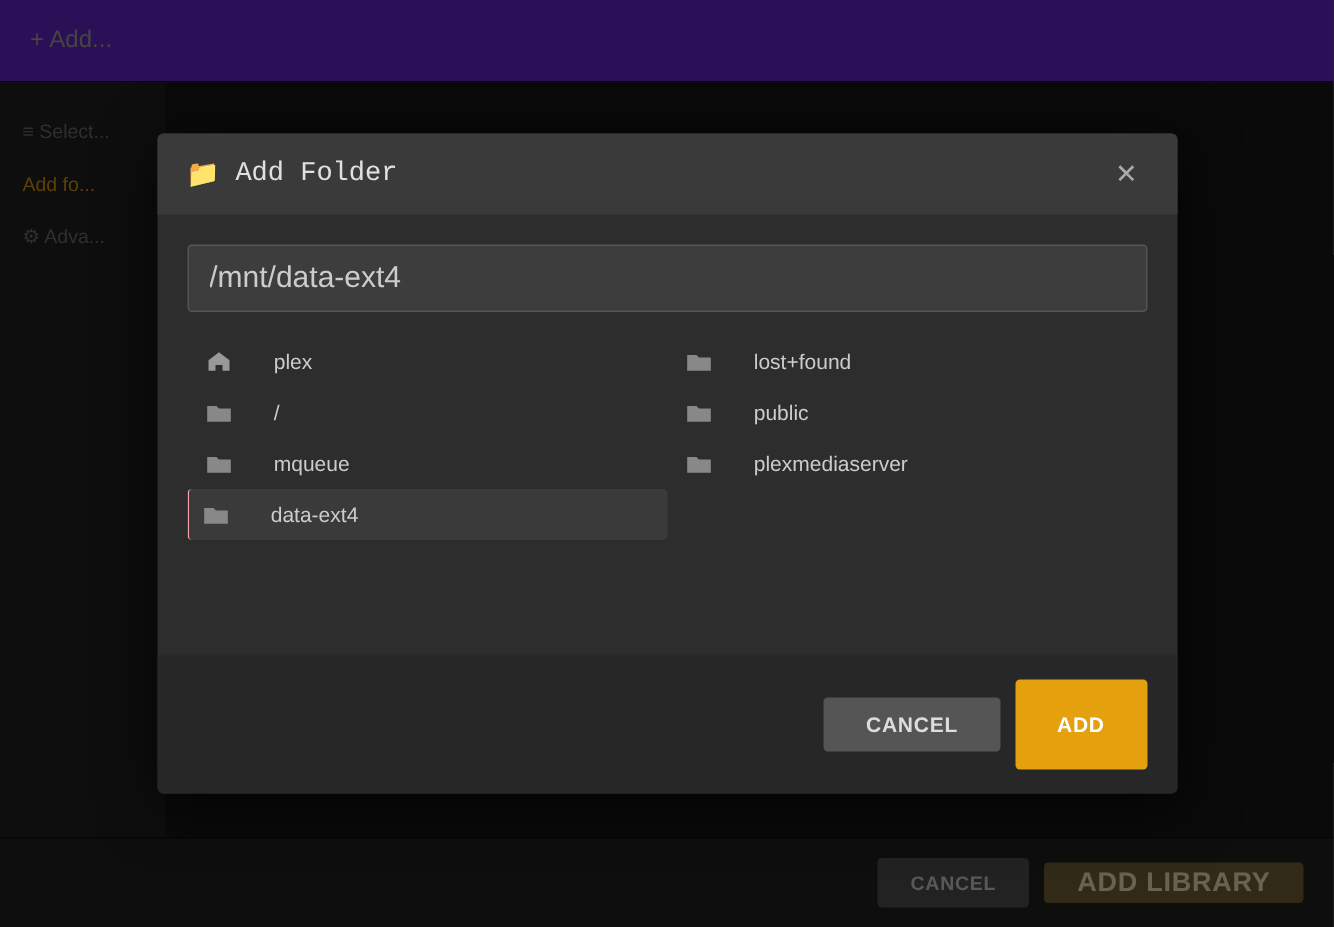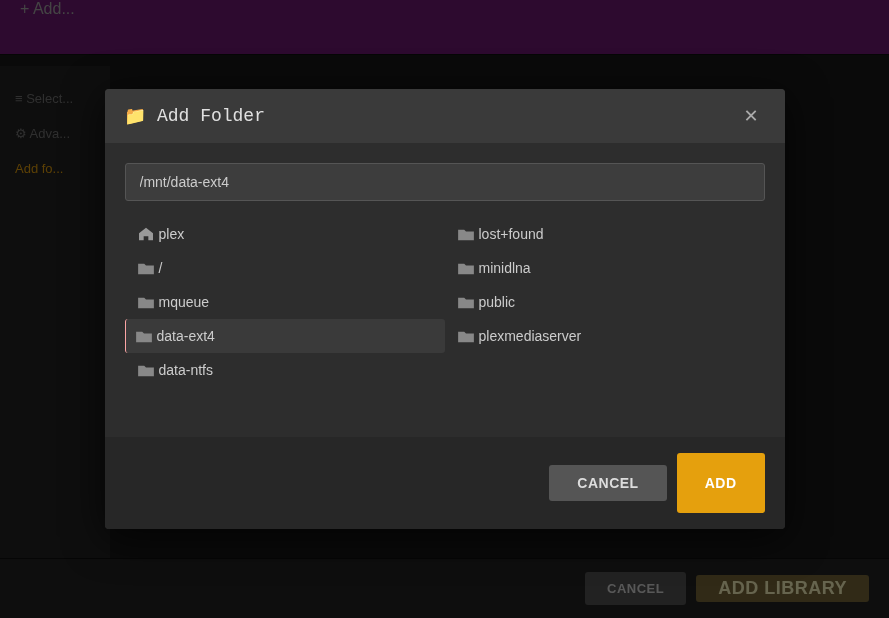--- a/index.html
+++ b/index.html
@@ -15,35 +15,35 @@
 
     
     .bg-page {
       position: absolute;
       top: 0; left: 0; right: 0; bottom: 0;
       background: #1a1a1a;
     }
 
     .bg-topbar {
       height: 55px;
-      background: #701a75;
-      display: flex;
-      align-items: flex-start;
+      background: #6d28d9;
+      display: flex;
+      align-items: center;
       padding: 0 20px;
       border-bottom: 1px solid #111;
     }
 
     .bg-topbar-title {
       color: #aaa;
       font-size: 16px;
     }
 
     .bg-sidebar {
       position: absolute;
-      top: 66px;
+      top: 55px;
       left: 0;
       width: 110px;
       bottom: 0;
       background: #232323;
       padding: 15px 0;
     }
 
     .bg-sidebar-item {
       padding: 10px 15px;
       color: #777;
@@ -133,36 +133,36 @@
       padding: 20px 20px 0 20px;
       flex: 1;
     }
 
     .path-input {
       width: 100%;
       background: #3d3d3d;
       border: 1px solid #555;
       border-radius: 3px;
       color: #ccc;
-      font-size: 14px;
+      font-size: 20px;
       padding: 10px 14px;
       outline: none;
       margin-bottom: 16px;
     }
 
     .folder-grid {
       display: grid;
       grid-template-columns: 1fr 1fr;
       gap: 0;
     }
 
     .folder-item {
       display: flex;
       align-items: center;
-      gap: 4px;
+      gap: 28px;
       padding: 9px 12px;
       color: #ccc;
       font-size: 14px;
       cursor: pointer;
       border-radius: 3px;
       position: relative;
     }
 
     .folder-item.active {
       background: #3a3a3a;
@@ -248,22 +248,22 @@
   </style>
 </head>
 <body>
 
 <div class="bg-page">
   <div class="bg-topbar">
     <span class="bg-topbar-title">+ Add...</span>
   </div>
   <div class="bg-sidebar">
     <div class="bg-sidebar-item">≡  Select...</div>
+    <div class="bg-sidebar-item active">Add fo...</div>
     <div class="bg-sidebar-item">⚙  Adva...</div>
-    <div class="bg-sidebar-item active">Add fo...</div>
   </div>
   <div class="bg-bottom-bar">
     <button class="btn-bottom-cancel">CANCEL</button>
     <button class="btn-bottom-add-library">ADD LIBRARY</button>
   </div>
 </div>
 
 <div class="overlay">
   <div class="dialog">
 
@@ -303,45 +303,33 @@
             <span class="folder-name">mqueue</span>
           </div>
 
           <div class="folder-item active">
             <svg class="folder-svg" viewBox="0 0 20 16" fill="none">
               <path d="M1 3h7l2 2h9v10H1V3z" fill="#888"></path>
             </svg>
             <span class="folder-name">data-ext4</span>
           </div>
 
-          <div class="folder-item">
-            <svg class="folder-svg" viewBox="0 0 20 16" fill="none">
-              <path d="M1 3h7l2 2h9v10H1V3z" fill="#888"></path>
-            </svg>
-            <span class="folder-name">data-ntfs</span>
-          </div>
 
 
         </div>
 
         <div>
 
           <div class="folder-item">
             <svg class="folder-svg" viewBox="0 0 20 16" fill="none">
               <path d="M1 3h7l2 2h9v10H1V3z" fill="#888"></path>
             </svg>
             <span class="folder-name">lost+found</span>
           </div>
 
-          <div class="folder-item">
-            <svg class="folder-svg" viewBox="0 0 20 16" fill="none">
-              <path d="M1 3h7l2 2h9v10H1V3z" fill="#888"></path>
-            </svg>
-            <span class="folder-name">minidlna</span>
-          </div>
 
           <div class="folder-item">
             <svg class="folder-svg" viewBox="0 0 20 16" fill="none">
               <path d="M1 3h7l2 2h9v10H1V3z" fill="#888"></path>
             </svg>
             <span class="folder-name">public</span>
           </div>
 
           <div class="folder-item">
             <svg class="folder-svg" viewBox="0 0 20 16" fill="none">

